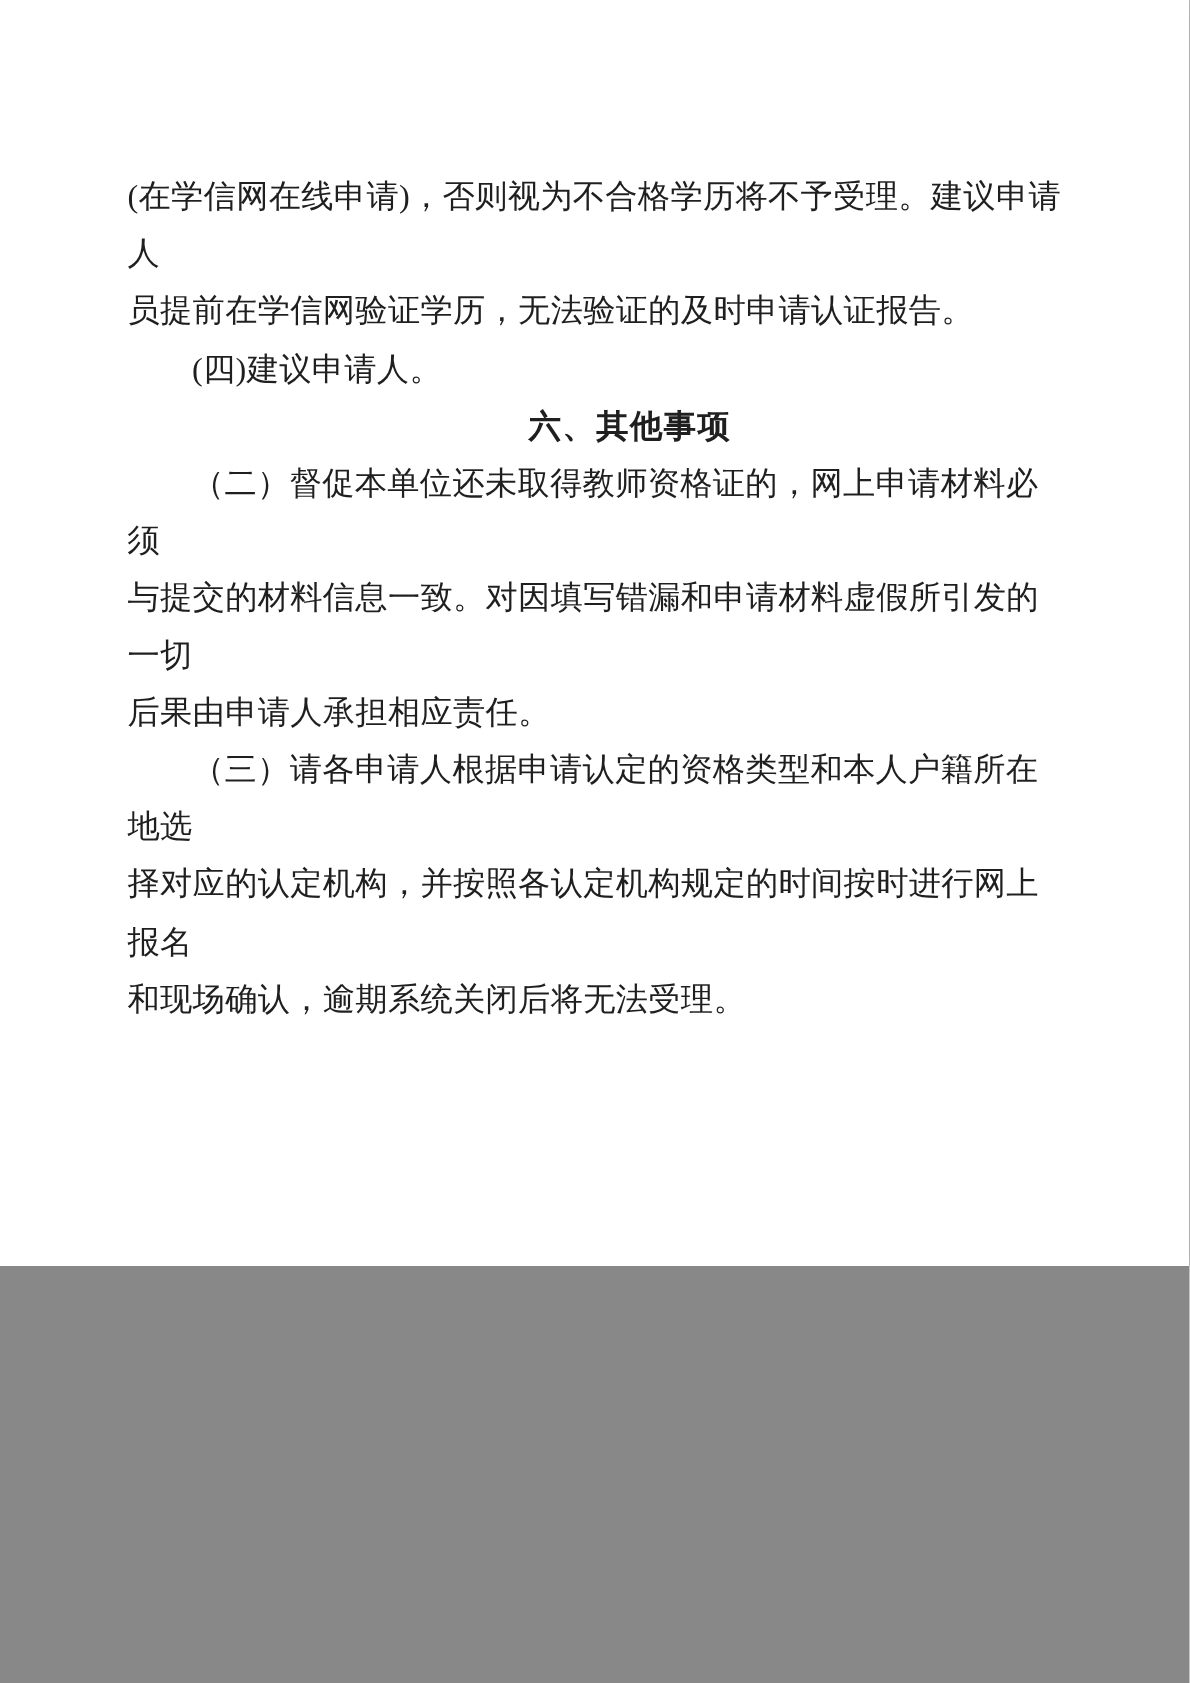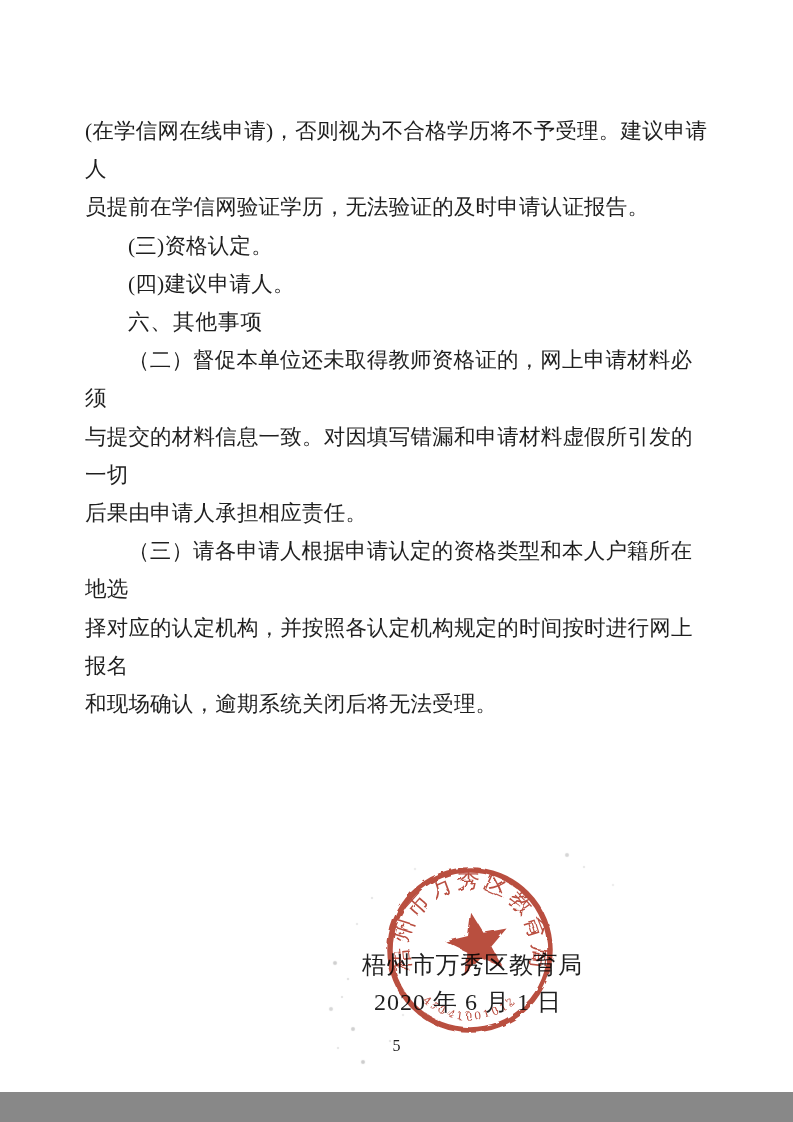--- a/index.html
+++ b/index.html
@@ -1,18 +1,18 @@
 <!DOCTYPE html>
 <html><head>
 <meta charset="utf-8">
 <style>
   html,body{margin:0;padding:0;background:#888;}
   .page{
     position:relative;
-    width:793px;height:1092px;
+    width:793px;height:844px;
     background:#ffffff;
     overflow:hidden;
     font-family:"Liberation Serif","DejaVu Serif",serif;
     color:#1f1f1f;
     box-shadow:0 0 8px rgba(0,0,0,.4);
   }
   .body-text{
     position:absolute;
     left:85px;top:0;
     width:627px;
@@ -21,23 +21,24 @@
     line-height:38.2px;
     letter-spacing:.2px;
   }
   .para{
     margin:0;
     white-space:pre-line;
     text-indent:0;
   }
   .para.ind{text-indent:2em;}
   .para.heading{
-    font-weight:400;
+    font-weight:700;
     font-family:"Liberation Sans","DejaVu Sans",sans-serif;
     letter-spacing:1px;
+    text-align:center;
   }
   .signature-block{position:absolute;left:0;top:0;width:100%;}
   .sig-agency{
     position:absolute;left:362px;top:949px;
     font-size:24px;letter-spacing:.5px;white-space:nowrap;
   }
   .sig-date{
     position:absolute;left:374px;top:986px;
     font-size:24px;letter-spacing:1px;white-space:nowrap;
   }
@@ -74,21 +75,20 @@
   }
 </style>
 </head>
 <body>
 
 <div class="page">
 
   <div class="body-text">
     <p class="para">(在学信网在线申请)，否则视为不合格学历将不予受理。建议申请人
 员提前在学信网验证学历，无法验证的及时申请认证报告。</p>
-    <p class="para ind">(三)资格认定。</p>
     <p class="para ind">(四)建议申请人。</p>
     <p class="para ind heading">六、其他事项</p>
     <p class="para ind">（二）督促本单位还未取得教师资格证的，网上申请材料必须
 与提交的材料信息一致。对因填写错漏和申请材料虚假所引发的一切
 后果由申请人承担相应责任。</p>
     <p class="para ind">（三）请各申请人根据申请认定的资格类型和本人户籍所在地选
 择对应的认定机构，并按照各认定机构规定的时间按时进行网上报名
 和现场确认，逾期系统关闭后将无法受理。</p>
 
   </div>

